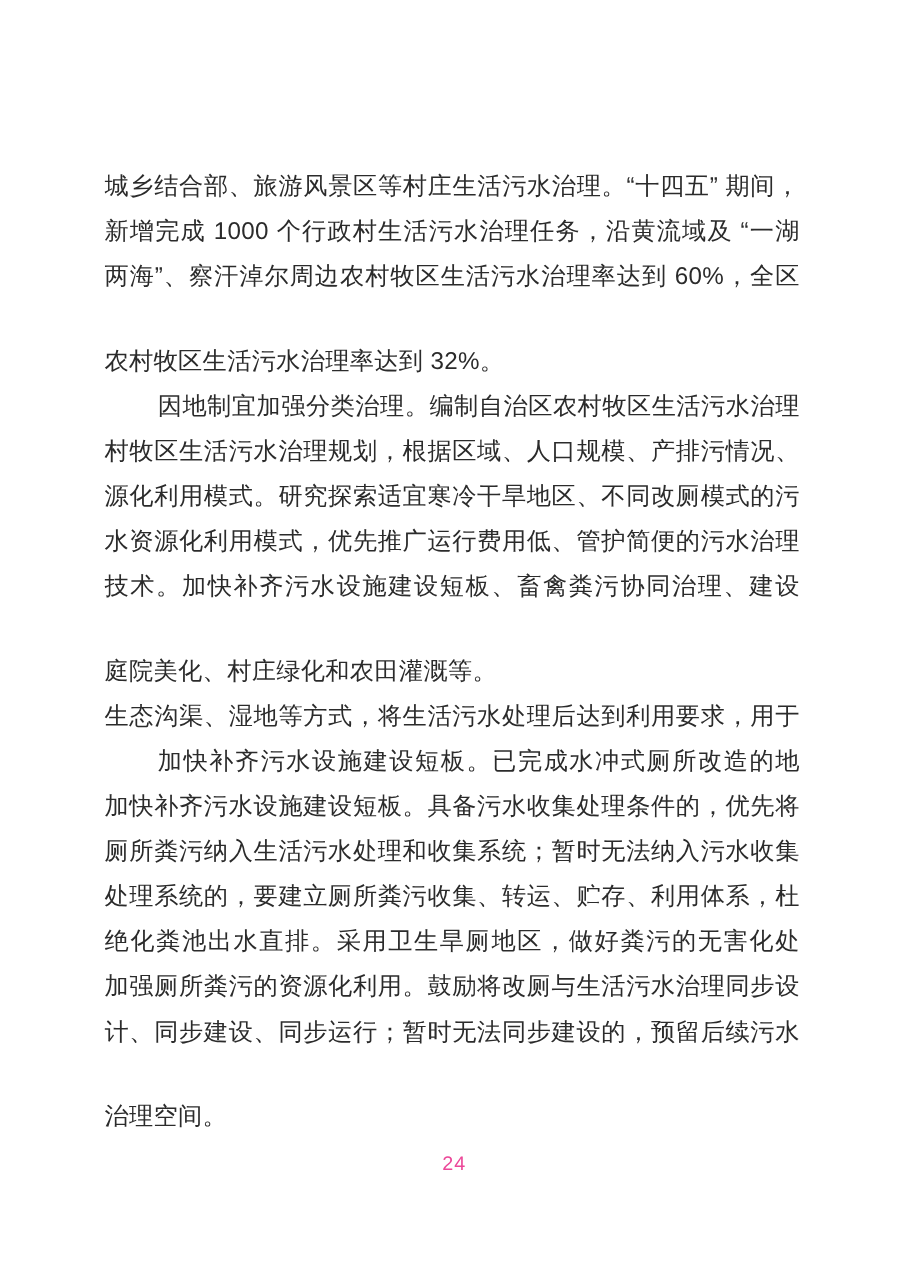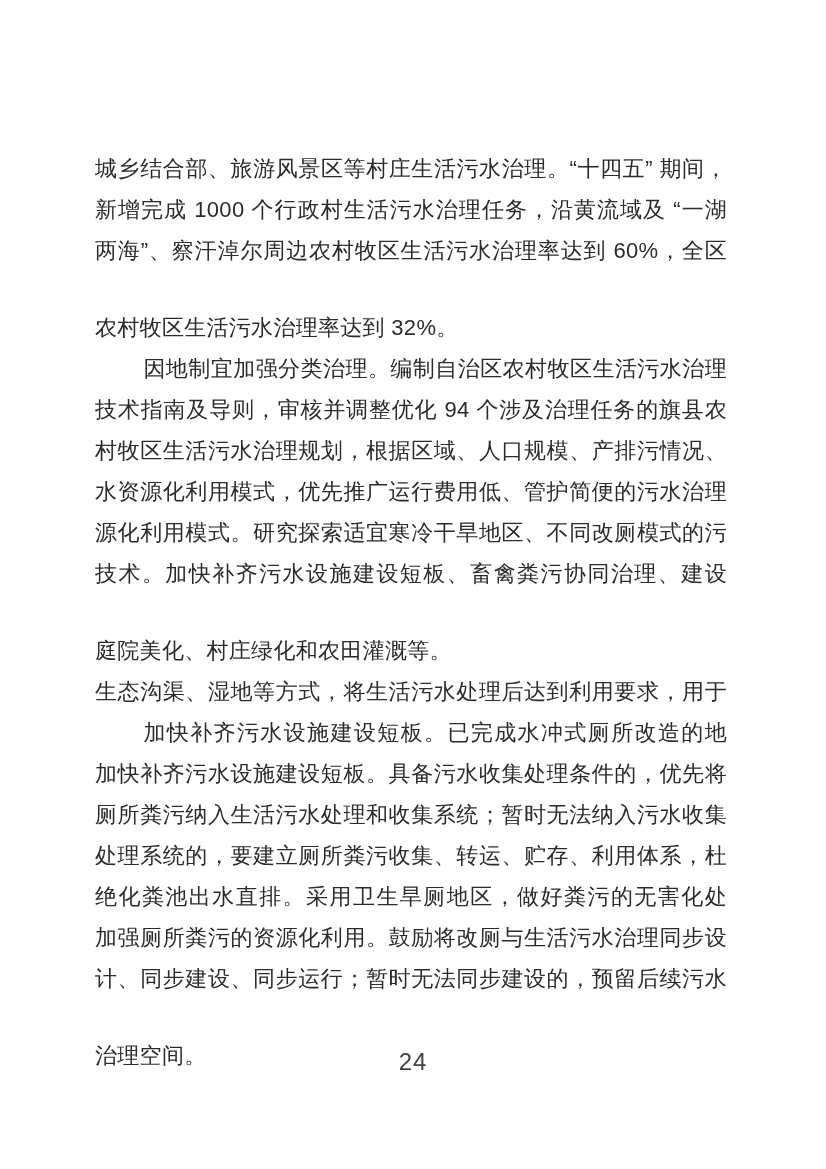--- a/index.html
+++ b/index.html
@@ -48,42 +48,41 @@
     text-indent: 2.2em;
   }
   .page-footer {
     position: absolute;
     left: 0;
     top: 1048px;
     width: 826px;
     text-align: center;
   }
   .page-number {
-    font-size: 24px;
-    color: #404040;
+    font-size: 18px;
+    color: #ec4899;
     letter-spacing: 1px;
   }
 </style>
 </head>
 <body>
 
 <div class="page">
   <main class="text-block" id="text-block">
       <div class="paragraph">
         <div class="line just">城乡结合部、旅游风景区等村庄生活污水治理。“十四五” 期间，</div>
         <div class="line just">新增完成 1000 个行政村生活污水治理任务，沿黄流域及 “一湖</div>
         <div class="line just">两海”、察汗淖尔周边农村牧区生活污水治理率达到 60%，全区</div>
         <div class="line last">农村牧区生活污水治理率达到 32%。</div>
       </div>
       <div class="paragraph">
         <div class="line just indent">因地制宜加强分类治理。编制自治区农村牧区生活污水治理</div>
-        <div class="line just">技术指南及导则，审核并调整优化 94 个涉及治理任务的旗县农</div>
         <div class="line just">村牧区生活污水治理规划，根据区域、人口规模、产排污情况、</div>
+        <div class="line just">源化利用模式。研究探索适宜寒冷干旱地区、不同改厕模式的污</div>
         <div class="line just">水资源化利用模式，优先推广运行费用低、管护简便的污水治理</div>
-        <div class="line just">源化利用模式。研究探索适宜寒冷干旱地区、不同改厕模式的污</div>
         <div class="line just">技术。加快补齐污水设施建设短板、畜禽粪污协同治理、建设</div>
         <div class="line last">庭院美化、村庄绿化和农田灌溉等。</div>
         <div class="line just">生态沟渠、湿地等方式，将生活污水处理后达到利用要求，用于</div>
       </div>
       <div class="paragraph">
         <div class="line just indent">加快补齐污水设施建设短板。已完成水冲式厕所改造的地区，</div>
         <div class="line just">加快补齐污水设施建设短板。具备污水收集处理条件的，优先将</div>
         <div class="line just">厕所粪污纳入生活污水处理和收集系统；暂时无法纳入污水收集</div>
         <div class="line just">处理系统的，要建立厕所粪污收集、转运、贮存、利用体系，杜</div>
         <div class="line just">绝化粪池出水直排。采用卫生旱厕地区，做好粪污的无害化处理，</div>

